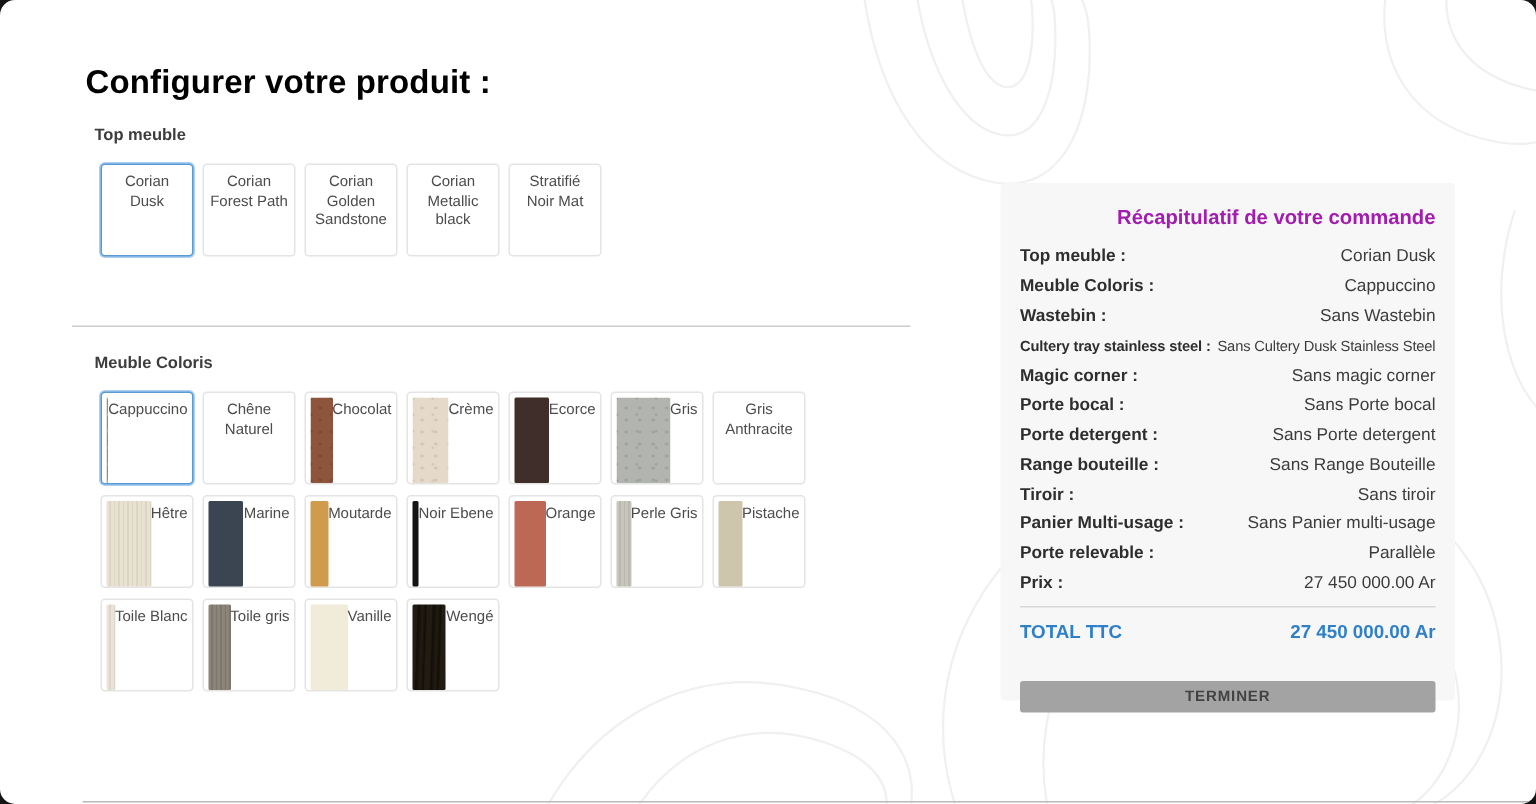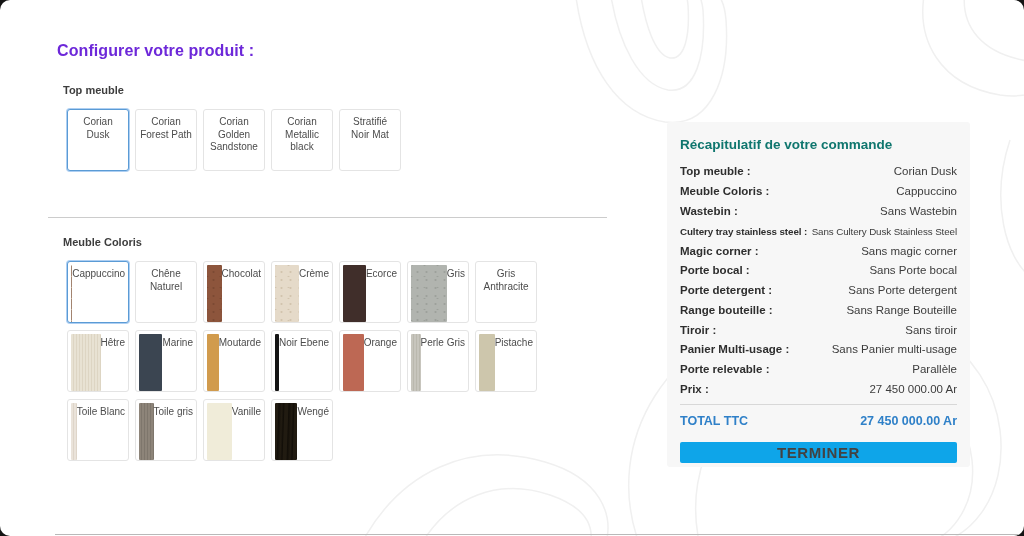--- a/index.html
+++ b/index.html
@@ -1,45 +1,45 @@
 <!DOCTYPE html>
 <html><head>
 <meta charset="utf-8">
 <style>
   html,body{margin:0;padding:0;}
   body{background:#141414;font-family:"Liberation Sans",sans-serif;}
   .stage{position:relative;width:1024px;height:536px;background:#ffffff;border-radius:10px;overflow:hidden;}
   .bg{position:absolute;left:0;top:0;width:1024px;height:536px;pointer-events:none;}
 
-  .title{position:absolute;left:57px;top:42px;margin:0;font-size:16px;font-weight:600;color:#6d28d9;letter-spacing:0.1px;}
+  .title{position:absolute;left:57px;top:42px;margin:0;font-size:22px;font-weight:600;color:#000000;letter-spacing:0.1px;}
 
   .section{position:absolute;left:63px;}
   .sec-top{top:84px;}
   .sec-col{top:236px;}
   .sec-label{font-size:11px;font-weight:700;color:#3d3d3d;margin:0 0 0 0;}
   .grid{display:grid;gap:7px 6px;margin-top:13px;margin-left:4px;}
   .cols5{grid-template-columns:repeat(5,62px);}
   .cols7{grid-template-columns:repeat(7,62px);}
 
   .card{border:1px solid #e4e4e4;background:#fff;border-radius:3px;display:flex;flex-direction:row;padding:3px 3px 0 3px;box-sizing:border-box;cursor:pointer;}
   .card.selected{border-color:#5b9bd5;box-shadow:0 0 0 1px #aecff2;}
   .swatch{min-height:57px;flex:1;border-radius:1px;}
   .clabel{font-size:10px;color:#4c4c4c;text-align:center;line-height:12.5px;padding:3px 0 4px 0;}
 
   .hdiv{position:absolute;left:48px;top:217px;width:559px;height:1px;background:#cccccc;}
   .bottom-line{position:absolute;left:55px;right:0;bottom:1px;height:1px;background:#b9b9b9;}
 
   .panel{position:absolute;left:667px;top:122px;width:303px;height:345px;background:#f7f7f7;border-radius:3px;padding:15px 13px 0 13px;box-sizing:border-box;}
-  .panel-title{text-align:left;font-size:13.5px;font-weight:600;color:#0f766e;margin:0 0 10px 0;}
+  .panel-title{text-align:right;font-size:13.5px;font-weight:600;color:#a21caf;margin:0 0 10px 0;}
   .srow{display:flex;justify-content:space-between;align-items:baseline;padding:3.4px 0;font-size:11.5px;line-height:13px;}
   .srow .slabel{font-weight:700;color:#2e2e2e;white-space:nowrap;}
   .srow .svalue{color:#3c3c3c;text-align:right;white-space:nowrap;}
   .srow.tight{font-size:9.8px;letter-spacing:-0.1px;}
   .total{display:flex;justify-content:space-between;border-top:1px solid #d8d8d8;margin-top:5px;padding-top:9px;font-size:12.5px;font-weight:700;}
-  .btn{display:block;width:100%;margin-top:14px;height:21px;background:#0ea5e9;border:none;border-radius:2px;font-family:"Liberation Sans",sans-serif;font-size:15px;font-weight:700;color:#424242;letter-spacing:0.6px;cursor:pointer;}
+  .btn{display:block;width:100%;margin-top:26px;height:21px;background:#a3a3a3;border:none;border-radius:2px;font-family:"Liberation Sans",sans-serif;font-size:10px;font-weight:700;color:#424242;letter-spacing:0.6px;cursor:pointer;}
 </style>
 </head>
 <body>
 
 <div class="stage">
 
   <svg class="bg" viewBox="0 0 1024 536" xmlns="http://www.w3.org/2000/svg">
     <g fill="none" stroke="#f0f0f0" stroke-width="1.5">
       <path d="M575,-10 C585,70 620,115 665,122 C712,128 730,75 726,20 C724,-5 715,-12 700,-12"></path>
       <path d="M610,-10 C618,45 640,85 668,90 C696,94 706,55 703,10 C701,-8 695,-12 685,-12"></path>

